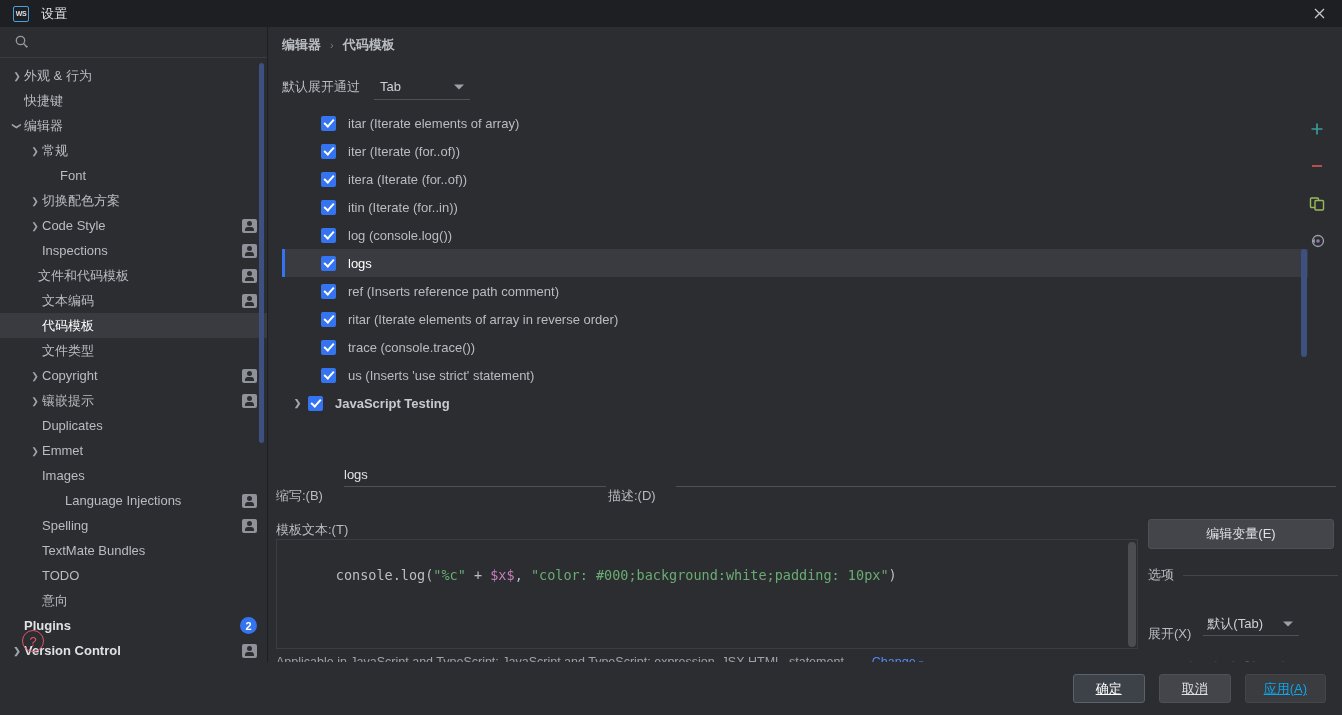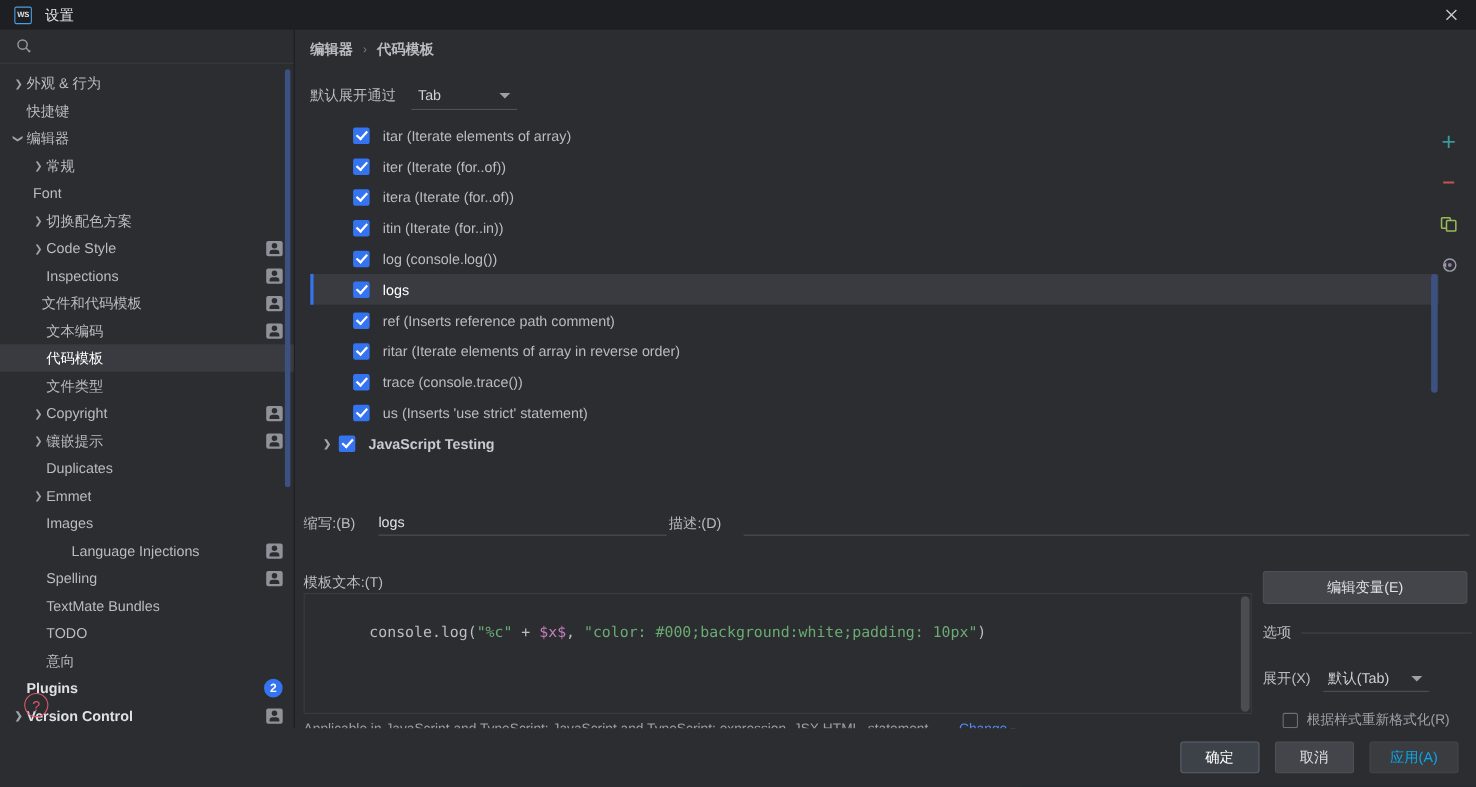--- a/index.html
+++ b/index.html
@@ -145,21 +145,21 @@
     position: absolute; right: 6px; top: 88px; width: 38px;
     display: flex; flex-direction: column; align-items: center; gap: 9px;
   }
   .tb-btn {
     width: 30px; height: 28px; display: flex; align-items: center;
     justify-content: center; cursor: default;
   }
 
   
   .abbr-row { position: absolute; left: 8px; top: 436px; width: 1060px; height: 30px; }
-  .fld-label { font-size: 13px; color: #b9bcc2; }
+  .fld-label { font-size: 13px; color: #b9bcc2; margin-top: 20px; }
   .underline-input {
     position: absolute; border-bottom: 1px solid #4e5157; height: 24px;
     display: flex; align-items: center; font-size: 13px; color: #dfe1e5;
   }
   .tmpl-label { position: absolute; left: 8px; top: 494px; font-size: 13px; color: #b9bcc2; }
 
   .editor {
     position: absolute; left: 8px; top: 512px; width: 862px; height: 110px;
     background: #2b2d30; border: 1px solid #3a3d42;
     font-family: "DejaVu Sans Mono", monospace; font-size: 13.5px;
@@ -205,21 +205,21 @@
 
   
   .buttonbar {
     position: absolute; left: 0; bottom: 0; width: 1342px; height: 53px;
     background: #2b2d30; display: flex; align-items: center;
     justify-content: flex-end; padding-right: 16px; gap: 14px;
   }
   .dbtn {
     min-width: 72px; height: 29px; padding: 0 18px; border-radius: 3px;
     font-size: 13px; display: flex; align-items: center; justify-content: center;
-    background: #43454a; border: 1px solid #4d5054; color: #dfe1e5; cursor: default;
+    background: #43454a; border: 1px solid #4d5054; color: #dfe1e5; cursor: default; text-decoration: underline;
   }
   .dbtn.default { background: #3d4248; border-color: #5a6270; color: #ffffff; }
   .dbtn.disabled { color: #0ea5e9; background: #3a3c40; border-color: #44464b; }
 </style>
 </head>
 <body>
 
 <div class="dialog">
 
   <div class="titlebar">
@@ -252,21 +252,21 @@
           <span class="tree-label">快捷键</span>
         </div>
         <div class="tree-item" style="padding-left: 10px;">
           <span class="chev down">❯</span>
           <span class="tree-label">编辑器</span>
         </div>
         <div class="tree-item" style="padding-left: 28px;">
           <span class="chev">❯</span>
           <span class="tree-label">常规</span>
         </div>
-        <div class="tree-item" style="padding-left: 16px;">
+        <div class="tree-item" style="padding-left: 46px;">
           <span class="chev empty">❯</span>
           <span class="tree-label">Font</span>
         </div>
         <div class="tree-item" style="padding-left: 28px;">
           <span class="chev">❯</span>
           <span class="tree-label">切换配色方案</span>
         </div>
         <div class="tree-item" style="padding-left: 28px;">
           <span class="chev">❯</span>
           <span class="tree-label">Code Style</span>

